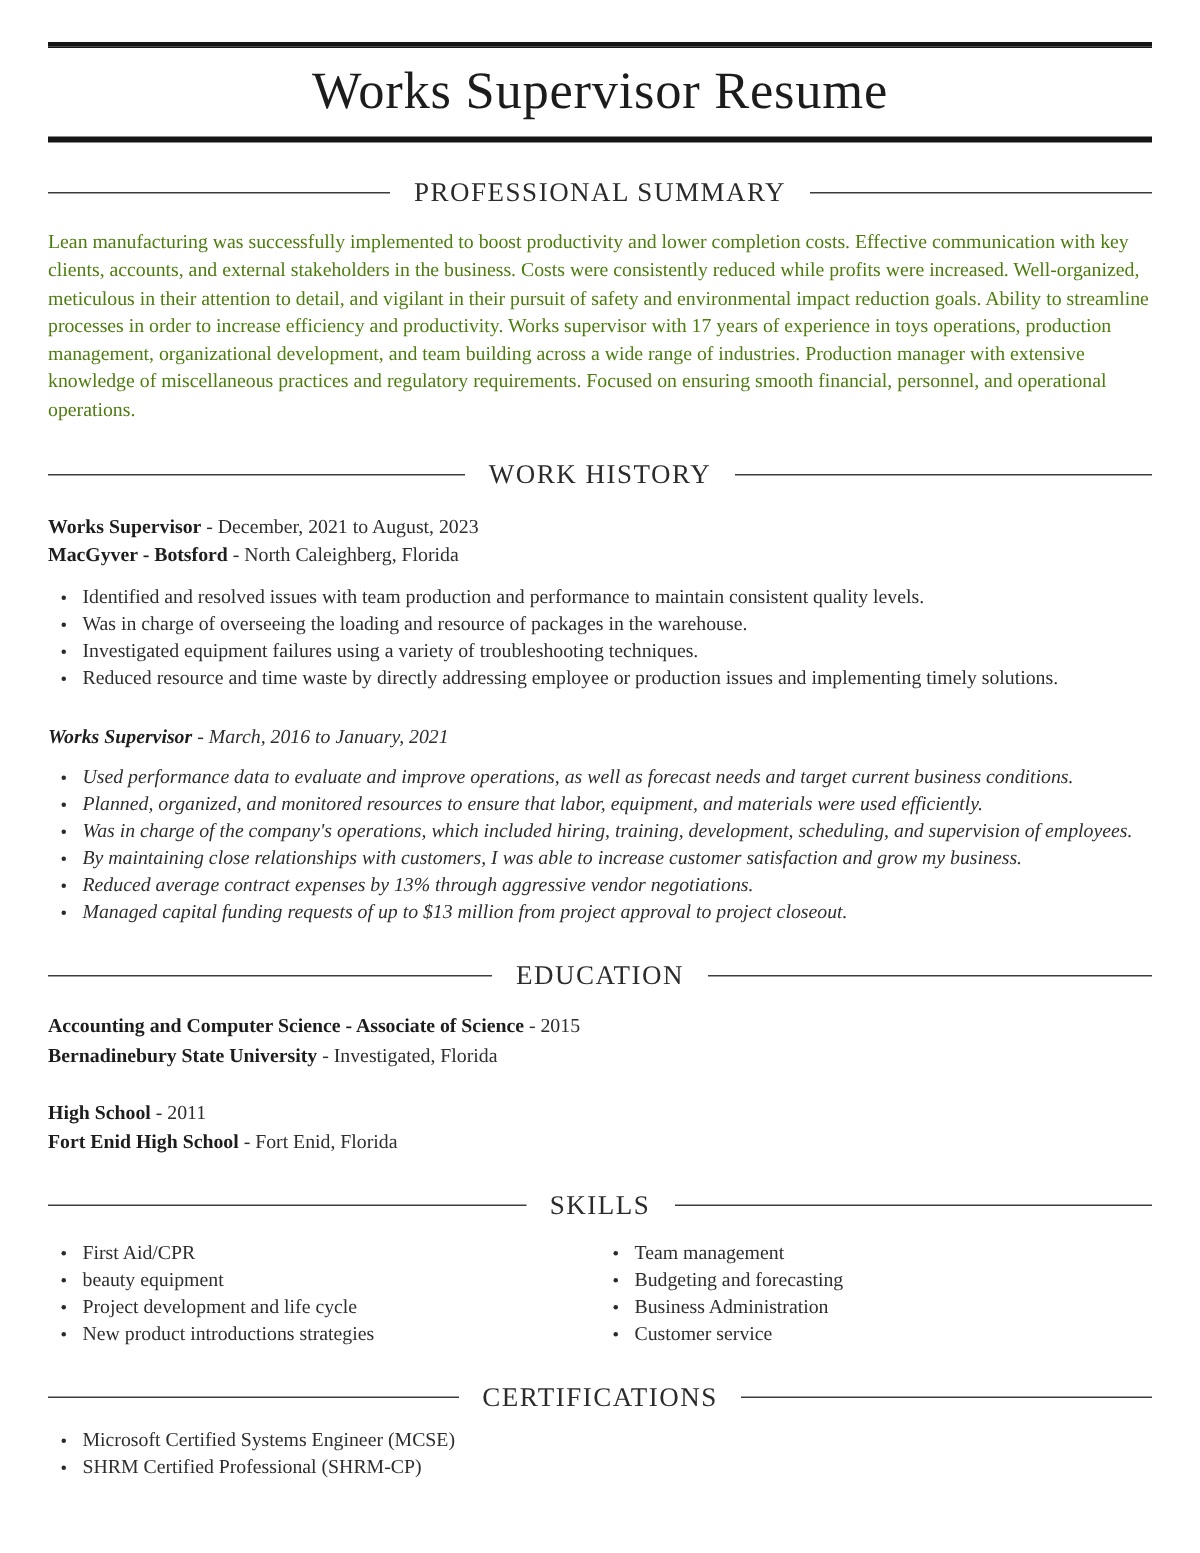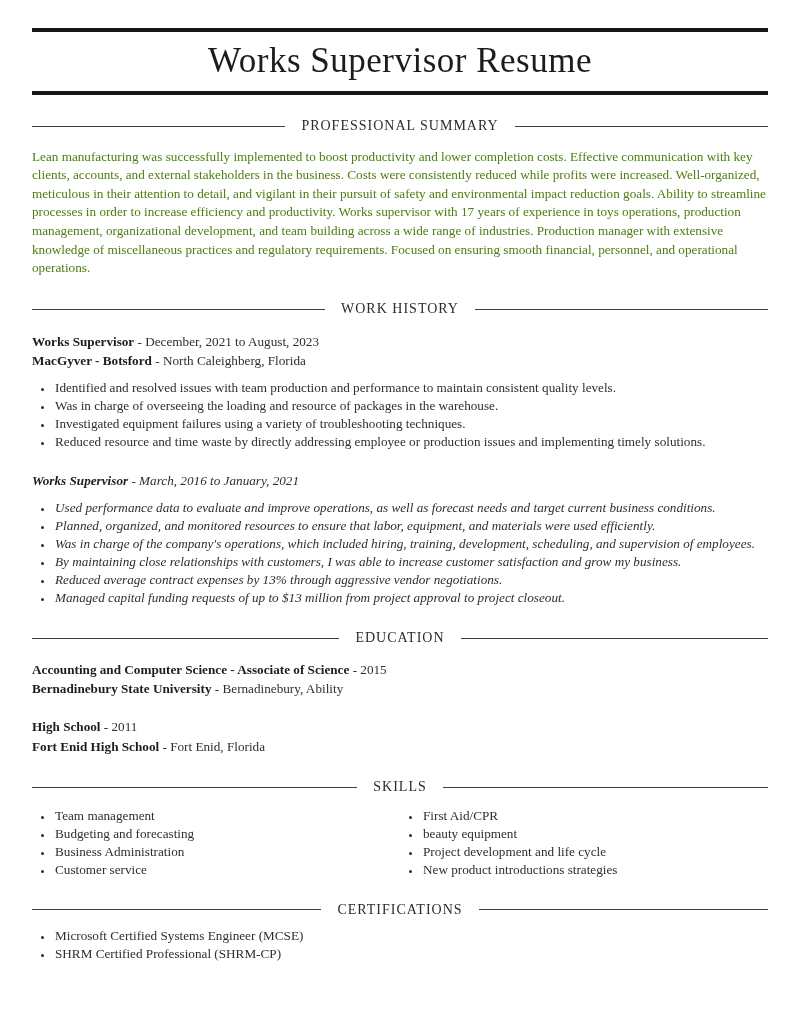--- a/index.html
+++ b/index.html
@@ -38,21 +38,21 @@
     color: #1f1f1f;
     line-height: 18px;
   }
   .contact-line .dot { margin: 0 9px; font-size: 11px; position: relative; top: -1px; }
 
   h2.sec-head {
     display: flex;
     align-items: center;
     gap: 16px;
     font-weight: 400;
-    font-size: 14px;
+    font-size: 18px;
     letter-spacing: 1px;
     color: #2b2b2b;
     margin: 23px 0 0;
     line-height: 1.2;
   }
   h2.sec-head::before, h2.sec-head::after {
     content: "";
     flex: 1 1 0;
     border-top: 1.4px solid #3c3c3c;
   }
@@ -137,49 +137,49 @@
 
   <h2 class="sec-head">EDUCATION</h2>
 
   <div class="edu-item">
     <div class="hdr-line">
       <span class="b">Accounting and Computer Science - Associate of Science</span>
       <span>- 2015</span>
     </div>
     <div class="hdr-line">
       <span class="b">Bernadinebury State University</span>
-      <span>- Bernadinebury, Ability</span>
+      <span>- Investigated, Florida</span>
     </div>
   </div>
 
   <div class="edu-item">
     <div class="hdr-line">
       <span class="b">High School</span>
       <span>- 2011</span>
     </div>
     <div class="hdr-line">
       <span class="b">Fort Enid High School</span>
       <span>- Fort Enid, Florida</span>
     </div>
   </div>
 
   <h2 class="sec-head">SKILLS</h2>
 
   <div class="skills-cols">
     <ul class="bullets">
+      <li>First Aid/CPR</li>
+      <li>beauty equipment</li>
+      <li>Project development and life cycle</li>
+      <li>New product introductions strategies</li>
+    </ul>
+    <ul class="bullets">
       <li>Team management</li>
       <li>Budgeting and forecasting</li>
       <li>Business Administration</li>
       <li>Customer service</li>
-    </ul>
-    <ul class="bullets">
-      <li>First Aid/CPR</li>
-      <li>beauty equipment</li>
-      <li>Project development and life cycle</li>
-      <li>New product introductions strategies</li>
     </ul>
   </div>
 
   <h2 class="sec-head">CERTIFICATIONS</h2>
 
   <ul class="bullets cert-list">
     <li>Microsoft Certified Systems Engineer (MCSE)</li>
     <li>SHRM Certified Professional (SHRM-CP)</li>
 
   </ul>

